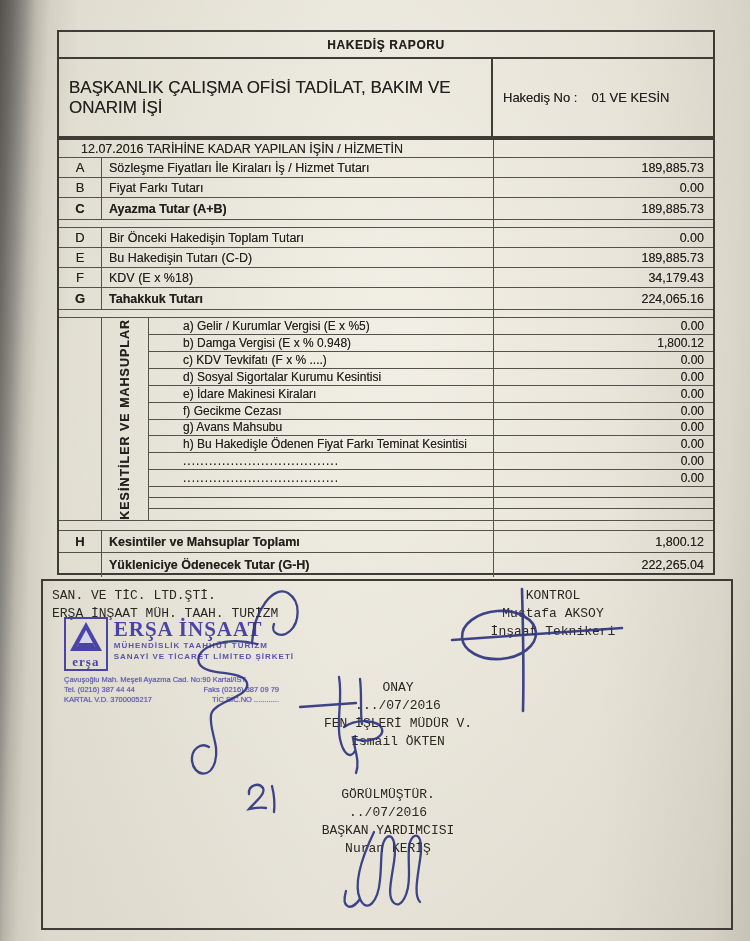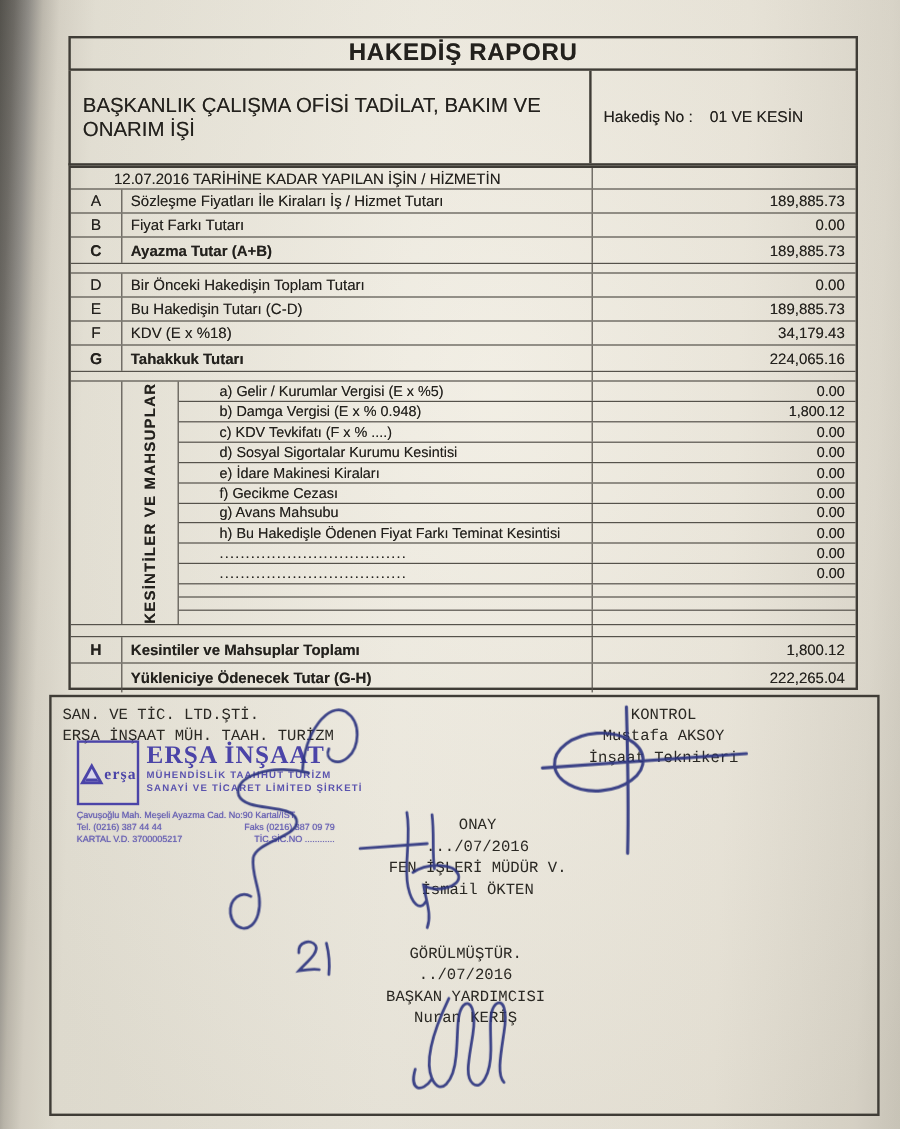--- a/index.html
+++ b/index.html
@@ -10,33 +10,33 @@
       radial-gradient(ellipse at 55% 35%, rgba(255,255,255,.20), rgba(0,0,0,.05) 85%),
       linear-gradient(92deg,#56544e 0px,#6e6b65 12px,#93908a 24px,#c3beb2 36px,#ddd8cb 50px,#e9e5d8 80px,#efebdf 45%,#ece7da 80%,#e0dbce 95%,#d2cdc0 100%);
   }
   .scan *{box-sizing:border-box;}
   .abs{position:absolute;}
   .softtxt{text-shadow:0 0 .5px rgba(30,28,24,.55);}
 
   
   .titlebox{left:57px;top:30px;width:658px;height:29px;border:2px solid #3f3c36;
     display:flex;align-items:center;justify-content:center;}
-  .title{font-size:20px;font-weight:bold;letter-spacing:.6px;}
+  .title{font-size:12px;font-weight:bold;letter-spacing:.6px;}
   .headbox{left:57px;top:59px;width:658px;height:79px;border:2px solid #3f3c36;border-top:none;display:flex;}
   .projcell{flex:1;display:flex;align-items:center;padding:6px 10px;font-size:17px;}
   .nocell{width:222px;border-left:2px solid #3f3c36;display:flex;align-items:center;padding:0 10px;font-size:13px;}
   .nocell .val{margin-left:14px;}
 
   
   .tbl{left:57px;top:138px;width:658px;height:437px;border:2px solid #3f3c36;font-size:12.5px;}
   .trow{display:flex;border-bottom:1px solid #55524b;}
   .c-letter{width:43px;border-right:1px solid #55524b;display:flex;align-items:center;justify-content:center;font-size:13px;}
   .c-desc{flex:1;display:flex;align-items:center;padding:0 7px;}
   .c-val{width:220px;border-left:1px solid #55524b;display:flex;align-items:center;justify-content:flex-end;padding:0 9px;}
-  .c-head{flex:1;display:flex;align-items:center;padding-left:36px;}
+  .c-head{flex:1;display:flex;align-items:center;padding-left:22px;}
   .h18{height:18px}.h20{height:20px}.h22{height:22px}.h24{height:24px}
   .sp8{height:8px}.sp10{height:10px}
   .bold{font-weight:bold;}
   .ded{height:203px;}
   .c-vlabel{width:47px;border-right:1px solid #55524b;display:flex;align-items:center;justify-content:center;}
   .vtext{writing-mode:vertical-rl;transform:rotate(180deg);font-weight:bold;font-size:12.5px;letter-spacing:1px;white-space:nowrap;}
   .subcol{flex:1;display:flex;flex-direction:column;}
   .srow{display:flex;border-bottom:1px solid #55524b;font-size:12px;}
   .srow:last-child{border-bottom:none;}
   .s-desc{flex:1;display:flex;align-items:center;padding:0 6px;margin-left:28px;}
@@ -49,21 +49,21 @@
   .mono{font-family:"Liberation Mono","DejaVu Sans Mono",monospace;font-size:13px;line-height:18px;color:#2a2823;}
   .ctr{text-align:center;}
   .contractor{left:9px;top:6px;}
   .kontrol{left:400px;top:6px;width:220px;}
   .onay{left:255px;top:98px;width:200px;}
   .gorul{left:230px;top:205px;width:230px;}
 
   
   .stamp{left:21px;top:36px;width:230px;color:#4b44a8;}
   .stamp-top{display:flex;align-items:flex-start;}
-  .logobox{width:52px;height:54px;border:2.5px solid #4b44a8;display:flex;flex-direction:row;align-items:center;justify-content:space-between;padding:2px 0 1px;}
+  .logobox{width:52px;height:54px;border:2.5px solid #4b44a8;display:flex;flex-direction:column;align-items:center;justify-content:space-between;padding:2px 0 1px;}
   .logotxt{font-family:"Liberation Serif","DejaVu Serif",serif;font-weight:bold;font-size:13px;line-height:12px;letter-spacing:1px;}
   .stamp-right{margin-left:6px;}
   .stamp-name{font-family:"Liberation Serif","DejaVu Serif",serif;font-weight:bold;font-size:21px;letter-spacing:1px;line-height:24px;white-space:nowrap;}
   .stamp-sub{font-size:8px;font-weight:bold;letter-spacing:1px;line-height:10.5px;white-space:nowrap;color:#5a53ae;}
   .stamp-addr{margin-top:4px;font-size:7.5px;line-height:10px;color:#6a63b4;white-space:nowrap;text-shadow:0 0 .8px rgba(90,83,174,.8);}
   .addr-row{display:flex;justify-content:space-between;width:215px;}
 
   .ink{position:absolute;left:0;top:0;pointer-events:none;}
 </style>
 </head>

